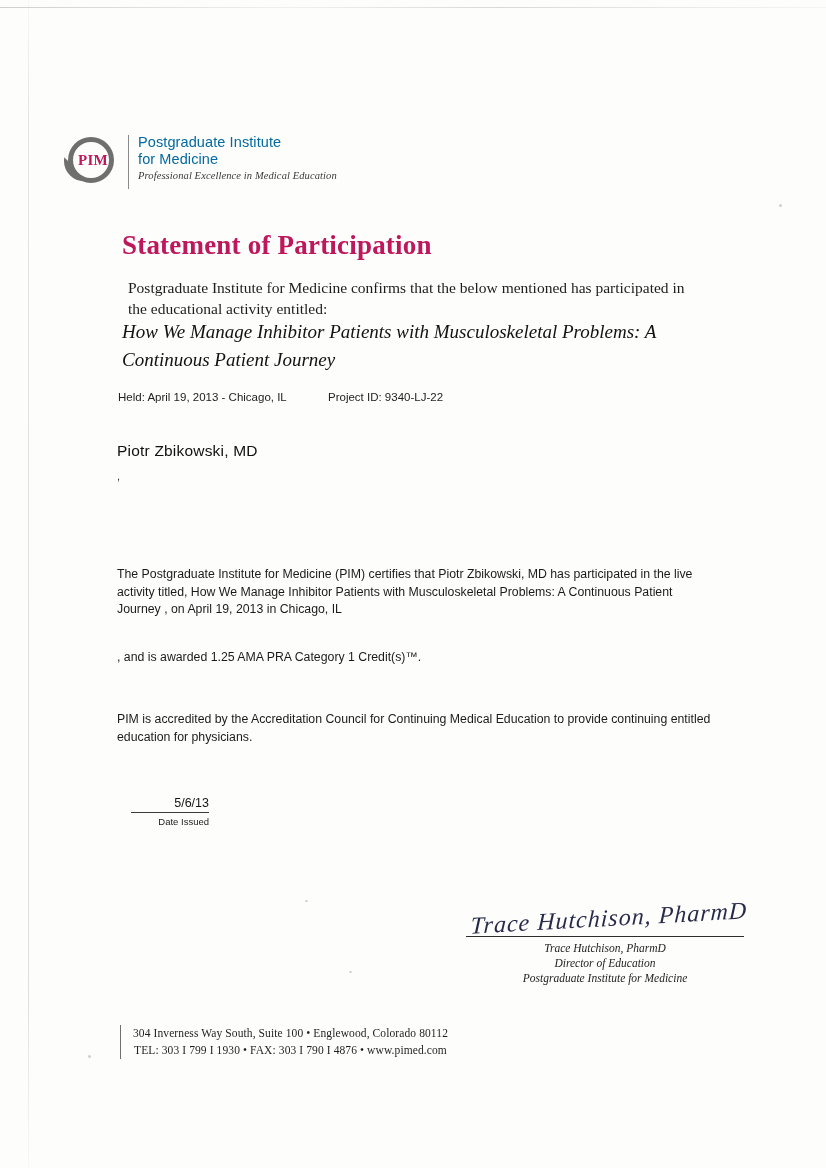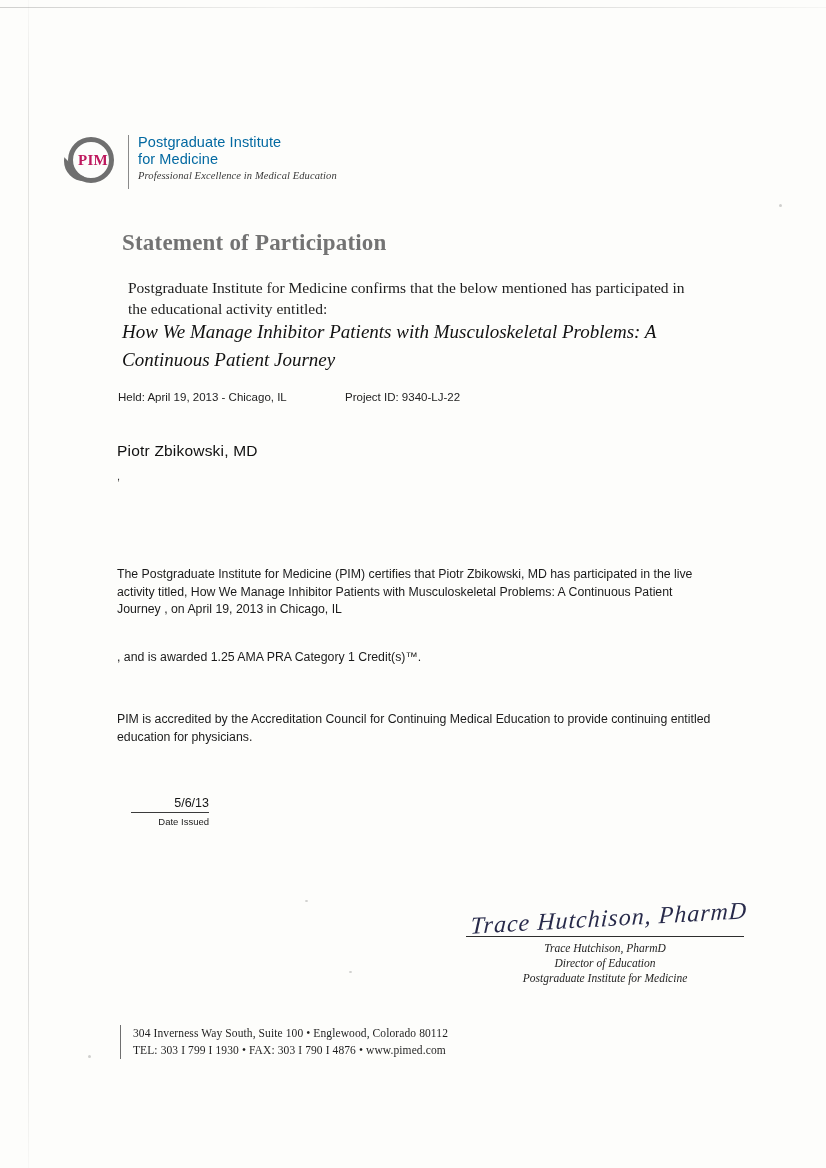--- a/index.html
+++ b/index.html
@@ -102,22 +102,22 @@
     letter-spacing: 0.1px;
   }
 
   
   .doc-title {
     position: absolute;
     top: 230px;
     left: 122px;
     font-family: "Liberation Serif", serif;
     font-weight: bold;
-    font-size: 23px;
-    color: #737373;
+    font-size: 27px;
+    color: #be185d;
     letter-spacing: 0.2px;
   }
   .confirm-text {
     position: absolute;
     top: 277px;
     left: 128px;
     width: 560px;
     font-family: "Liberation Serif", serif;
     font-size: 15.5px;
     line-height: 21px;
@@ -137,21 +137,21 @@
   }
 
   
   .meta-row {
     position: absolute;
     top: 391px;
     left: 118px;
     font-size: 11.5px;
     color: #222;
   }
-  .meta-row .held { margin-right: 55px; }
+  .meta-row .held { margin-right: 38px; }
 
   
   .recipient {
     position: absolute;
     top: 442px;
     left: 117px;
     font-size: 15.5px;
     color: #101010;
     letter-spacing: 0.2px;
   }
@@ -244,20 +244,21 @@
     width: 1px;
     background: #6f6f6f;
     margin-right: 12px;
   }
   .footer-lines {
     font-family: "Liberation Serif", serif;
     font-size: 11.5px;
     color: #1f1f1f;
     line-height: 17px;
     letter-spacing: 0.1px;
+    text-align: center;
   }
 </style>
 </head>
 <body>
 
 <div class="page">
 
   <div class="scan-edge-top"></div>
   <div class="scan-edge-left"></div>
   <div class="scan-speck" style="left:88px;top:1055px;width:3px;height:3px;"></div>

